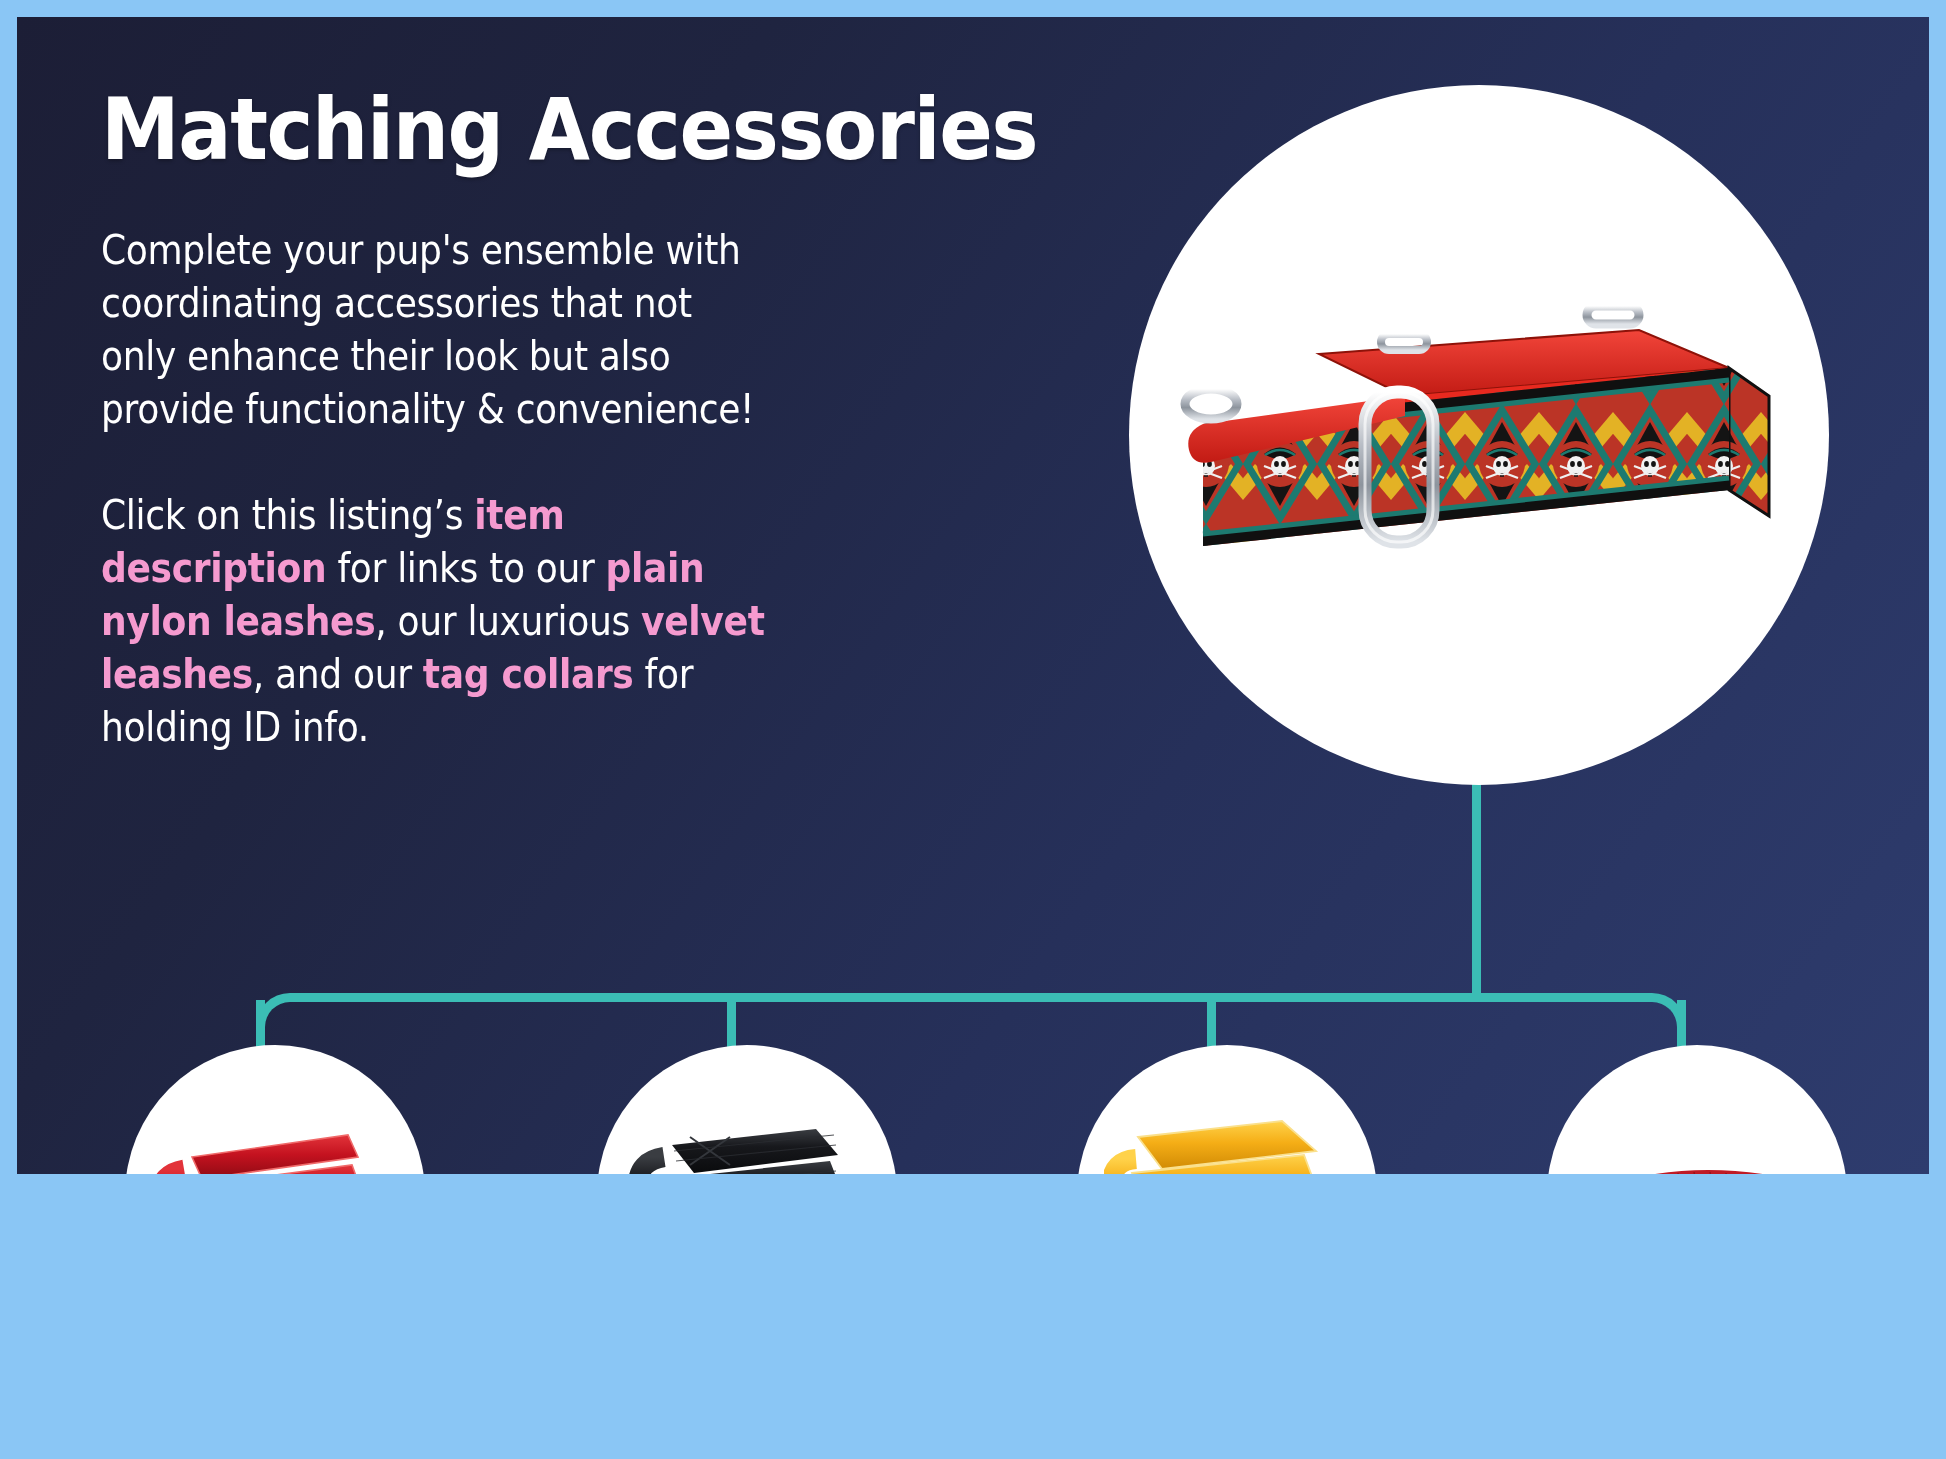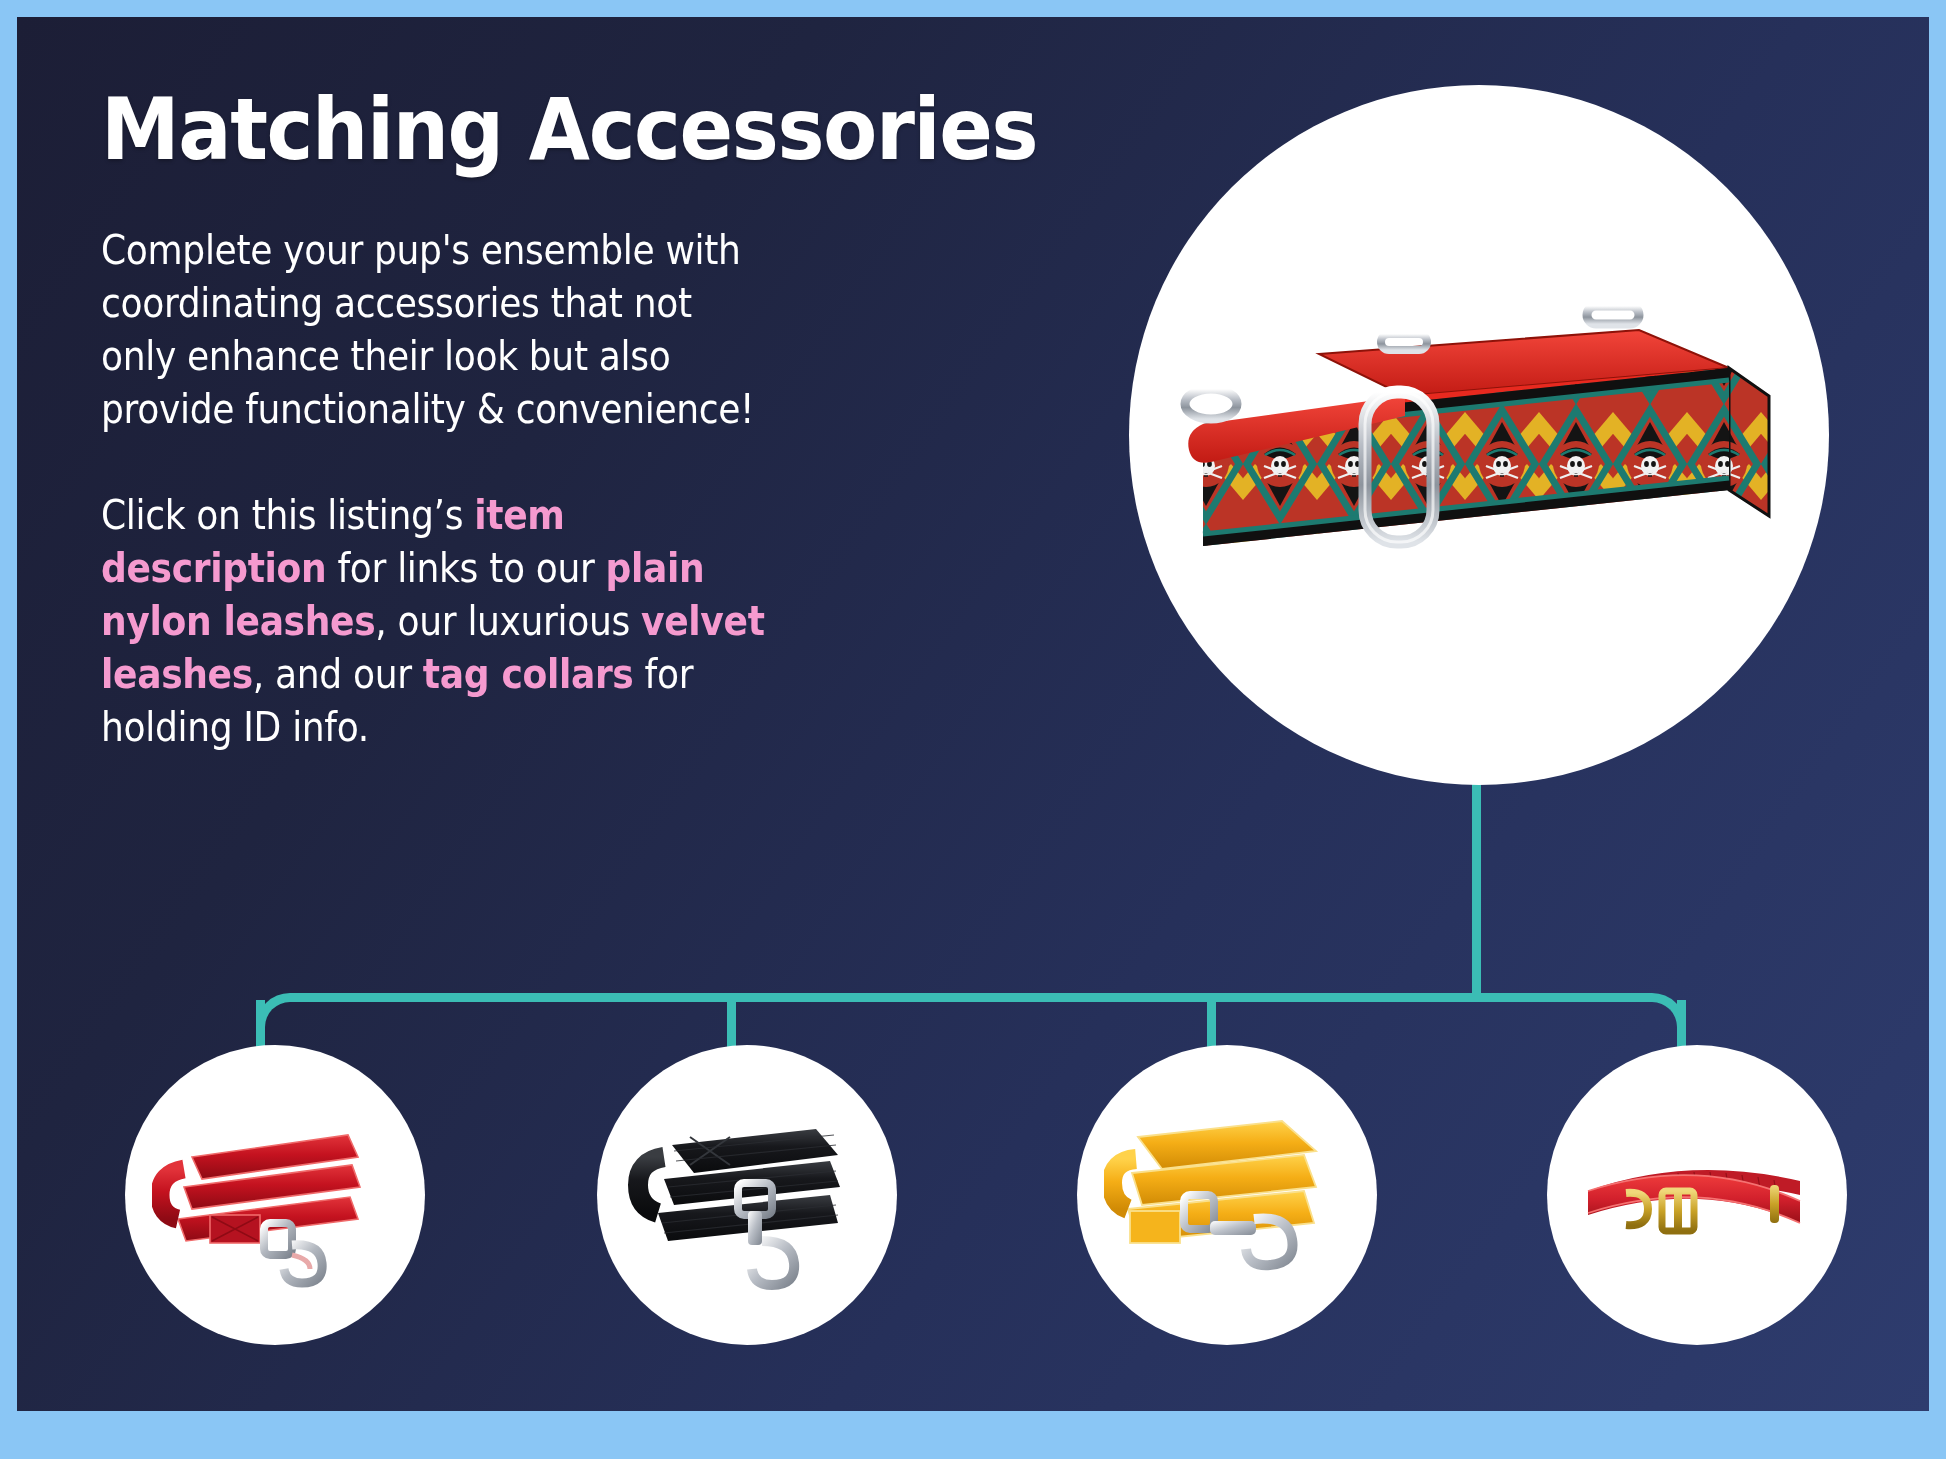--- a/index.html
+++ b/index.html
@@ -20,21 +20,21 @@
     position: absolute;
     left: 0; top: 0;
     width: 1946px; height: 1459px;
     background: #8ac6f5;
   }
 
   
   #canvas {
     position: absolute;
     left: 17px; top: 17px;
-    width: 1912px; height: 1394px;
+    width: 1912px; height: 1157px;
     background: linear-gradient(125deg, #1c1e36 0%, #1f2440 28%, #26305a 62%, #2e3c6e 100%);
     overflow: hidden;
     text-decoration: underline;
   }
 
   
   #title {
     position: absolute;
     left: 84px;
     top: 70px;

